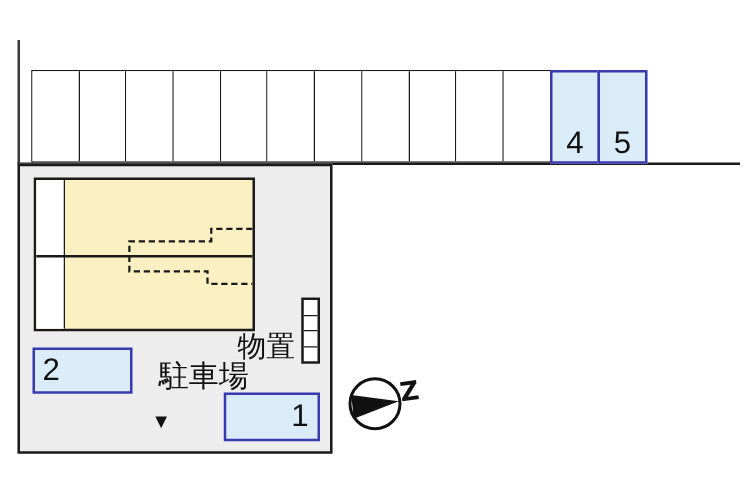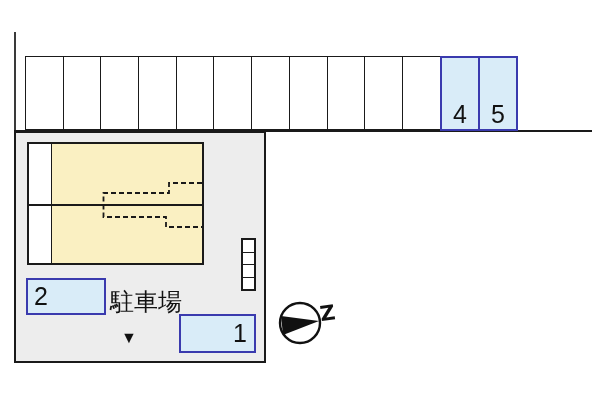--- a/index.html
+++ b/index.html
@@ -45,21 +45,21 @@
   .storage-cell:first-child{border-top:none;}
   .storage-label{left:190px;top:265px;font-size:23px;line-height:24px;z-index:3;
                  white-space:nowrap;}
 
   
   .space{background:#d9ecf8;border:2px solid #3a3aae;display:flex;align-items:center;
          font-size:25px;z-index:3;}
   .space2{left:26px;top:278px;width:80px;height:37px;padding-left:6px;}
   .space1{left:179px;top:314px;width:77px;height:39px;justify-content:flex-end;
           padding-right:7px;}
-  .parking-label{left:110px;top:289px;font-size:24px;line-height:25px;z-index:3;
+  .parking-label{left:127px;top:289px;font-size:24px;line-height:25px;z-index:3;
                  white-space:nowrap;text-align:center;}
   .entrance{left:121px;top:330px;font-size:16px;line-height:16px;z-index:3;}
 
   
   .compass{left:274px;top:298px;width:72px;height:56px;z-index:3;}
 </style>
 </head>
 <body>
 
 <div class="canvas">
@@ -100,20 +100,21 @@
       <polyline points="173,39 140,39 140,49 74.5,49 74.5,73 137,73 137,83 173,83" fill="none" stroke="#1a1a1a" stroke-width="1.8" stroke-dasharray="5,3"></polyline>
     </svg>
   </div>
 
   <div class="abs storage">
     <div class="storage-cell"></div>
     <div class="storage-cell"></div>
     <div class="storage-cell"></div>
     <div class="storage-cell"></div>
   </div>
+  <div class="abs storage-label">物置</div>
 
   <div class="abs space space2">
     <span>2</span>
   </div>
 
   <div class="abs parking-label">駐車場</div>
 
   <div class="abs space space1">
     <span>1</span>
   </div>

